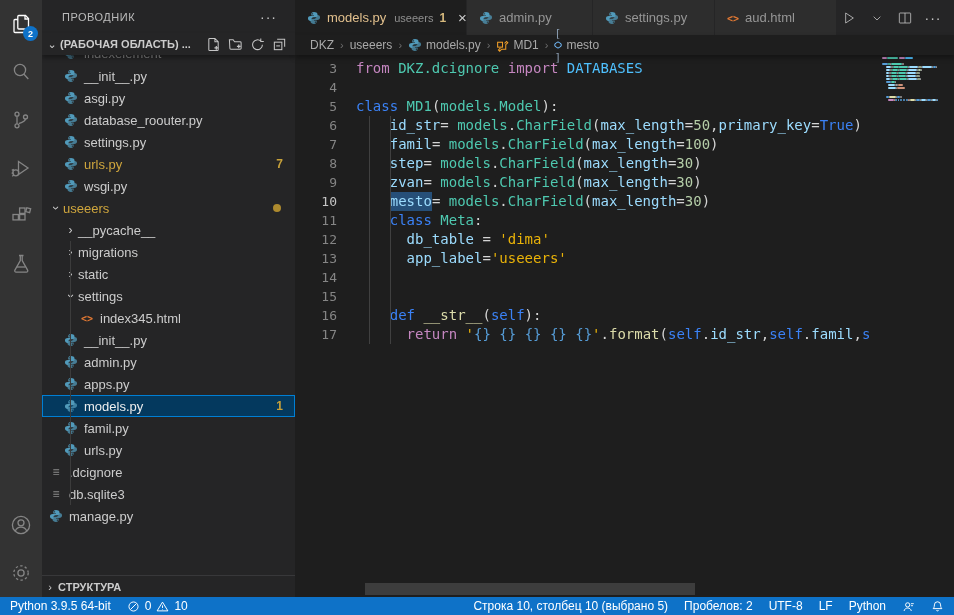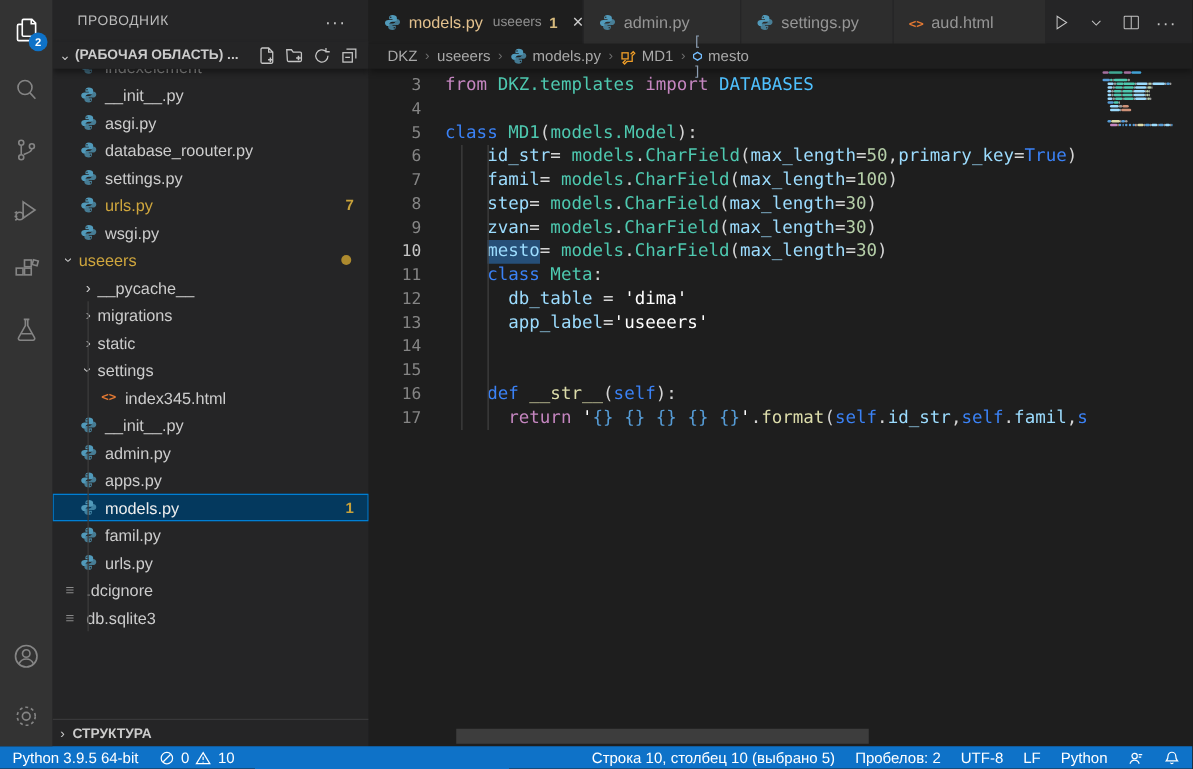--- a/index.html
+++ b/index.html
@@ -56,21 +56,21 @@
   .crumbs{height:20px;display:flex;align-items:center;font-size:12px;color:#a9a9a9;padding-left:15px;gap:5px;position:relative;z-index:2;background:#1e1e1e;box-shadow:0 3px 5px rgba(0,0,0,.35)}
   .crumbs .bsep{color:#6f6f6f;font-size:11px;margin:0 1px}
   .crumb{display:flex;align-items:center;gap:4px;cursor:pointer}
   
   .code{position:absolute;left:0;right:0;top:55px;bottom:0;font-family:"DejaVu Sans Mono","Liberation Mono",monospace;font-size:14px}
   .code-lines{position:absolute;left:0;top:0;right:75px;bottom:15px;overflow:hidden;padding-top:4px}
   .cline{height:19px;line-height:19px;display:flex;white-space:pre;cursor:text}
   .lnum{width:42px;flex:none;text-align:right;padding-right:19px;color:#858585;font-size:13px}
   .cline.active .lnum{color:#c6c6c6}
   .tk-c{color:#C586C0}.tk-k{color:#3b82f6}.tk-t{color:#4EC9B0}.tk-v{color:#9CDCFE}.tk-cn{color:#4FC1FF}
-  .tk-n{color:#B5CEA8}.tk-s{color:#ffffff}.tk-f{color:#DCDCAA}.tk-p{color:#D4D4D4}.tk-b{color:#569CD6}
+  .tk-n{color:#B5CEA8}.tk-s{color:#eab308}.tk-f{color:#DCDCAA}.tk-p{color:#D4D4D4}.tk-b{color:#569CD6}
   .tk-sel{background:#264F78}
   .iguide{position:absolute;width:1px;background:#404040}
   .minimap{position:absolute;top:2px;right:10px;width:62px;cursor:pointer}
   .mrow{height:2px;margin-bottom:1px;position:relative}
   .mseg{position:absolute;top:0;height:2px;border-radius:1px}
   .hscroll{position:absolute;left:70px;bottom:2px;width:330px;height:12px;background:#454545;opacity:.8;cursor:pointer}
   
   .status{position:absolute;left:0;bottom:0;width:954px;height:18px;background:#0e72c8;color:#ffffff;font-size:12px;display:flex;align-items:center;padding:0 10px;box-sizing:border-box;gap:16px}
   .sitem{display:flex;align-items:center;gap:5px;white-space:nowrap;cursor:pointer}
   .sitem svg{width:13px;height:13px;fill:none;stroke:#ffffff;stroke-width:1.2}
@@ -369,20 +369,31 @@
         </span>
       </div>
       <div class="trow">
         <span class="" style="display: flex; align-items: center; width: 100%; padding-left: 6px;">
           <span class="ficon">
             <span style="color:#8a8a8a;font-size:12px">≡</span>
           </span>
           <span class="tlabel">db.sqlite3</span>
         </span>
       </div>
+      <div class="trow">
+        <span class="" style="display: flex; align-items: center; width: 100%; padding-left: 6px;">
+          <span class="ficon">
+            <svg viewBox="0 0 16 16" width="14" height="14">
+              <path fill="#519aba" d="M8 1.2C5.9 1.2 5 2.2 5 3.6v1.5h3v.6H4.3c-1.8 0-3.2.9-3.2 2.8 0 1.9 1.4 2.8 3 2.8h1V9.6C5.1 8.2 6.3 7.2 7.7 7.2h2.4c1.1 0 1.9-.9 1.9-2V3.6c0-1.4-1.9-2.4-4-2.4zM6.4 2.5a.7.7 0 1 1 0 1.4.7.7 0 0 1 0-1.4z"></path>
+              <path fill="#519aba" opacity=".75" d="M8 14.8c2.1 0 3-1 3-2.4v-1.5H8v-.6h3.7c1.8 0 3.2-.9 3.2-2.8 0-1.9-1.4-2.8-3-2.8h-1v1.7c0 1.4-1.2 2.4-2.6 2.4H5.9c-1.1 0-1.9.9-1.9 2v1.6c0 1.4 1.9 2.4 4 2.4zm1.6-1.3a.7.7 0 1 1 0-1.4.7.7 0 0 1 0 1.4z"></path>
+            </svg>
+          </span>
+          <span class="tlabel">manage.py</span>
+        </span>
+      </div>
       <div class="tree-guide" style="left: 28px; top: 186px; height: 264px;"></div>
     </div>
   <div class="outline">
     <span class="chev">›</span>
     <span>СТРУКТУРА</span>
   </div>
 </div>
 
 <div class="editor">
   <div class="tabbar" id="tabbar">
@@ -471,21 +482,21 @@
       <span class="bsep">›</span>
       <span class="crumb">
         <span class=""><span style="color:#8a9cb0;font-size:11px;font-family:'DejaVu Sans Mono',monospace">[</span><svg viewBox="0 0 16 16" width="10" height="10" style="stroke:#75beff;fill:none;stroke-width:1.6;margin:0 -1px">
             <path d="M3 10V6l5-3 5 3v4l-5 3z"></path>
           </svg><span style="color:#8a9cb0;font-size:11px;font-family:'DejaVu Sans Mono',monospace">]</span></span>
         <span>mesto</span>
       </span>
     </div>
   <div class="code">
     <div class="code-lines" id="code-lines">
-        <div class="cline"><span class="lnum">3</span><span class="tk-c">from </span><span class="tk-t">DKZ.templates</span><span class="tk-p"> </span><span class="tk-c">import </span><span class="tk-cn">DATABASES</span></div>
+        <div class="cline"><span class="lnum">3</span><span class="tk-c">from </span><span class="tk-t">DKZ.dcignore</span><span class="tk-p"> </span><span class="tk-c">import </span><span class="tk-cn">DATABASES</span></div>
         <div class="cline"><span class="lnum">4</span></div>
         <div class="cline"><span class="lnum">5</span><span class="tk-k">class </span><span class="tk-t">MD1</span><span class="tk-p">(</span><span class="tk-t">models.Model</span><span class="tk-p">):</span></div>
         <div class="cline"><span class="lnum">6</span><span class="tk-p">    </span><span class="tk-v">id_str</span><span class="tk-p">= </span><span class="tk-t">models</span><span class="tk-p">.</span><span class="tk-t">CharField</span><span class="tk-p">(</span><span class="tk-v">max_length</span><span class="tk-p">=</span><span class="tk-n">50</span><span class="tk-p">,</span><span class="tk-v">primary_key</span><span class="tk-p">=</span><span class="tk-k">True</span><span class="tk-p">)</span></div>
         <div class="cline"><span class="lnum">7</span><span class="tk-p">    </span><span class="tk-v">famil</span><span class="tk-p">= </span><span class="tk-t">models</span><span class="tk-p">.</span><span class="tk-t">CharField</span><span class="tk-p">(</span><span class="tk-v">max_length</span><span class="tk-p">=</span><span class="tk-n">100</span><span class="tk-p">)</span></div>
         <div class="cline"><span class="lnum">8</span><span class="tk-p">    </span><span class="tk-v">step</span><span class="tk-p">= </span><span class="tk-t">models</span><span class="tk-p">.</span><span class="tk-t">CharField</span><span class="tk-p">(</span><span class="tk-v">max_length</span><span class="tk-p">=</span><span class="tk-n">30</span><span class="tk-p">)</span></div>
         <div class="cline"><span class="lnum">9</span><span class="tk-p">    </span><span class="tk-v">zvan</span><span class="tk-p">= </span><span class="tk-t">models</span><span class="tk-p">.</span><span class="tk-t">CharField</span><span class="tk-p">(</span><span class="tk-v">max_length</span><span class="tk-p">=</span><span class="tk-n">30</span><span class="tk-p">)</span></div>
         <div class="cline active"><span class="lnum">10</span><span class="tk-p">    </span><span class="tk-v tk-sel">mesto</span><span class="tk-p">= </span><span class="tk-t">models</span><span class="tk-p">.</span><span class="tk-t">CharField</span><span class="tk-p">(</span><span class="tk-v">max_length</span><span class="tk-p">=</span><span class="tk-n">30</span><span class="tk-p">)</span></div>
         <div class="cline"><span class="lnum">11</span><span class="tk-p">    </span><span class="tk-k">class </span><span class="tk-t">Meta</span><span class="tk-p">:</span></div>
         <div class="cline"><span class="lnum">12</span><span class="tk-p">      </span><span class="tk-v">db_table</span><span class="tk-p"> = </span><span class="tk-s">'dima'</span></div>
         <div class="cline"><span class="lnum">13</span><span class="tk-p">      </span><span class="tk-v">app_label</span><span class="tk-p">=</span><span class="tk-s">'useeers'</span></div>

